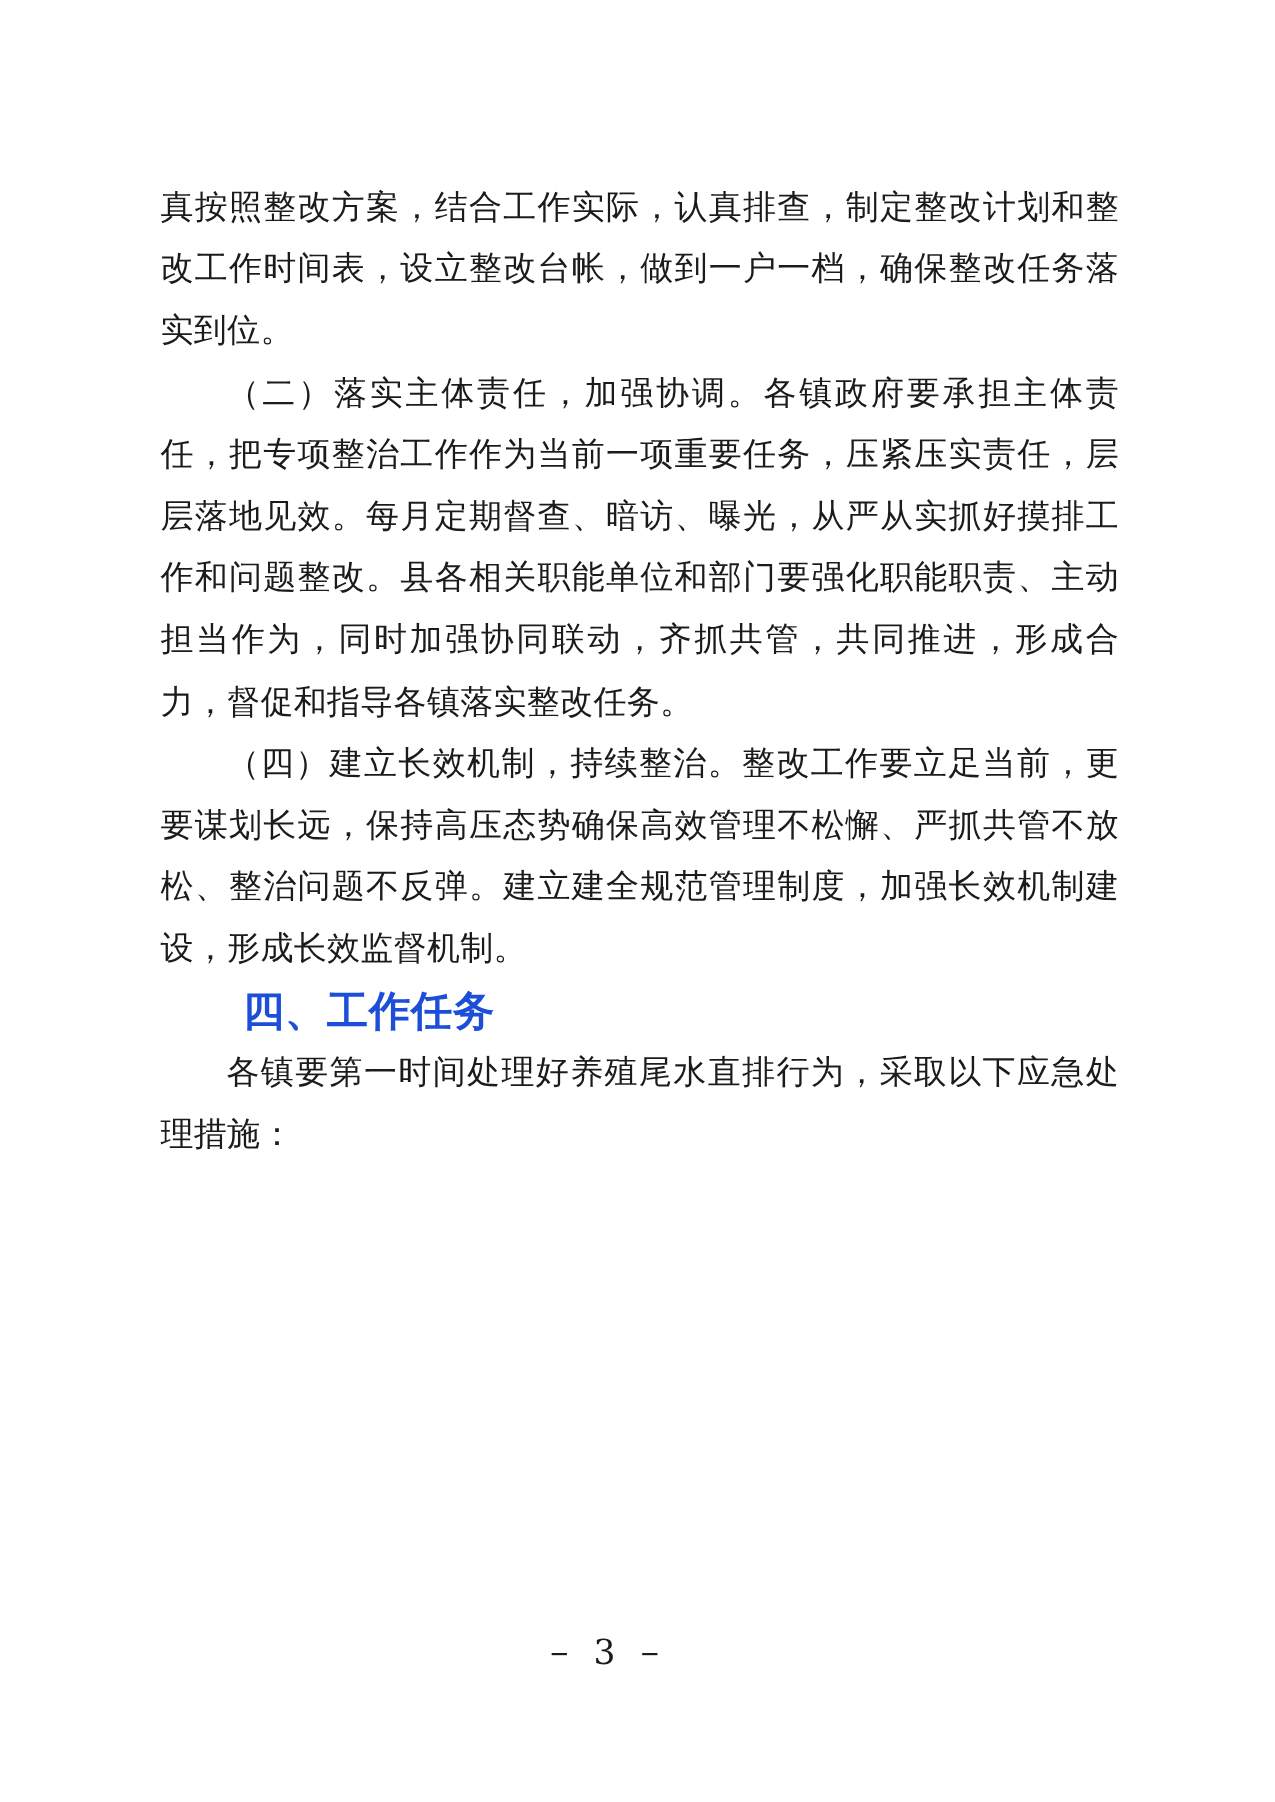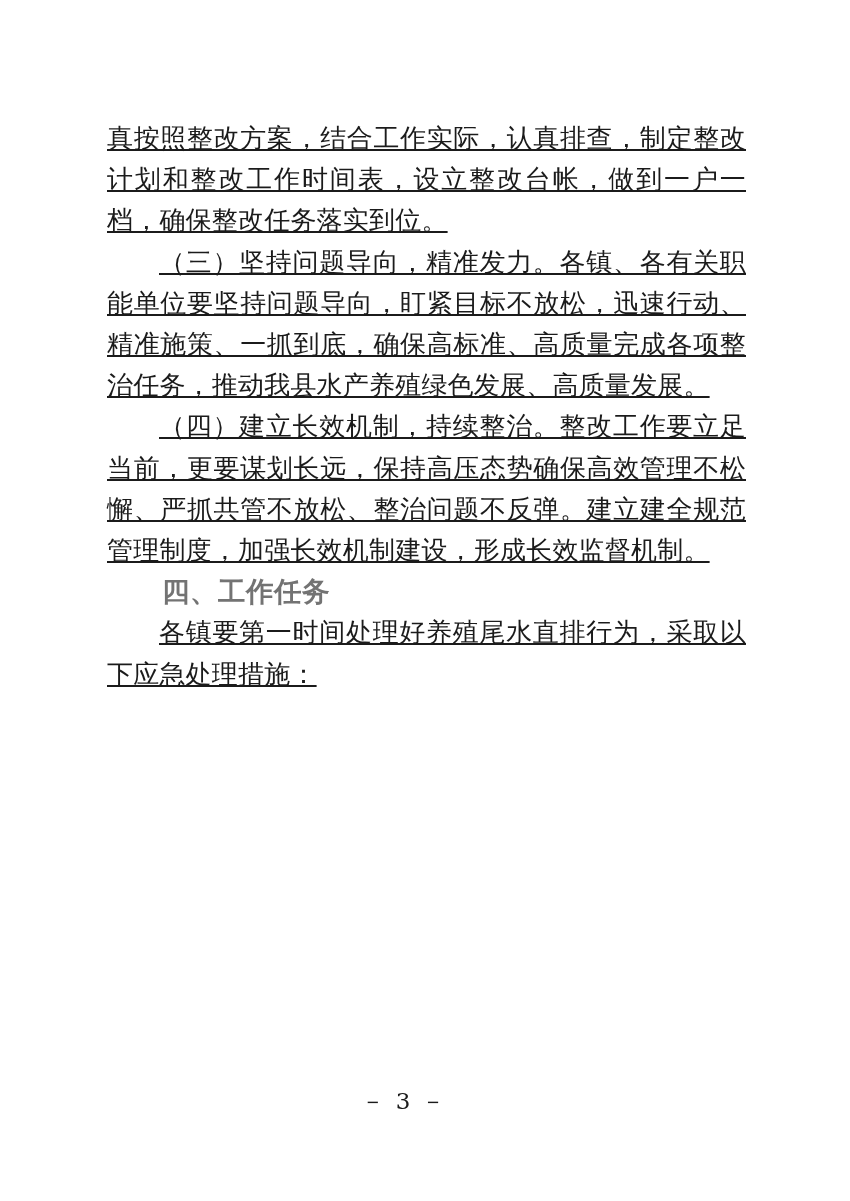--- a/index.html
+++ b/index.html
@@ -18,40 +18,39 @@
   .body-block {
     position: absolute;
     left: 107px;
     top: 118px;
     width: 639px;
   }
   p.para {
     margin: 0;
     padding: 0;
     font-family: "DejaVu Serif", "Liberation Serif", serif;
-    font-size: 26px;
+    font-size: 22px;
     line-height: 41.2px;
     color: #1b1b1b;
     text-align: justify;
     text-justify: inter-character;
     letter-spacing: 0.2px;
-    text-decoration: underline;
     -webkit-font-smoothing: antialiased;
   }
   p.indent {
     text-indent: 2em;
   }
   h2.section-heading {
     margin: 0;
     padding: 0;
     font-family: "DejaVu Sans", "Liberation Sans", sans-serif;
     font-size: 27.5px;
     line-height: 41.2px;
     font-weight: bold;
-    color: #737373;
+    color: #1d4ed8;
     text-indent: 2em;
     letter-spacing: 0.5px;
   }
   .page-number {
     position: absolute;
     left: 0;
     right: 0;
     top: 1086px;
     text-align: center;
     font-family: "DejaVu Serif", "Liberation Serif", serif;
@@ -64,22 +63,22 @@
 </style>
 </head>
 <body>
 
 <div class="page">
 
   <div class="body-block">
 
     <p class="para">真按照整改方案，结合工作实际，认真排查，制定整改计划和整改工作时间表，设立整改台帐，做到一户一档，确保整改任务落实到位。</p>
 
+    <p class="para indent">（二）落实主体责任，加强协调。各镇政府要承担主体责任，把专项整治工作作为当前一项重要任务，压紧压实责任，层层落地见效。每月定期督查、暗访、曝光，从严从实抓好摸排工作和问题整改。县各相关职能单位和部门要强化职能职责、主动担当作为，同时加强协同联动，齐抓共管，共同推进，形成合力，督促和指导各镇落实整改任务。</p>
 
-    <p class="para indent">（三）坚持问题导向，精准发力。各镇、各有关职能单位要坚持问题导向，盯紧目标不放松，迅速行动、精准施策、一抓到底，确保高标准、高质量完成各项整治任务，推动我县水产养殖绿色发展、高质量发展。</p>
 
     <p class="para indent">（四）建立长效机制，持续整治。整改工作要立足当前，更要谋划长远，保持高压态势确保高效管理不松懈、严抓共管不放松、整治问题不反弹。建立建全规范管理制度，加强长效机制建设，形成长效监督机制。</p>
 
 
     <h2 class="section-heading">四、工作任务</h2>
 
 
     <p class="para indent">各镇要第一时间处理好养殖尾水直排行为，采取以下应急处理措施：</p>
 
   </div>

